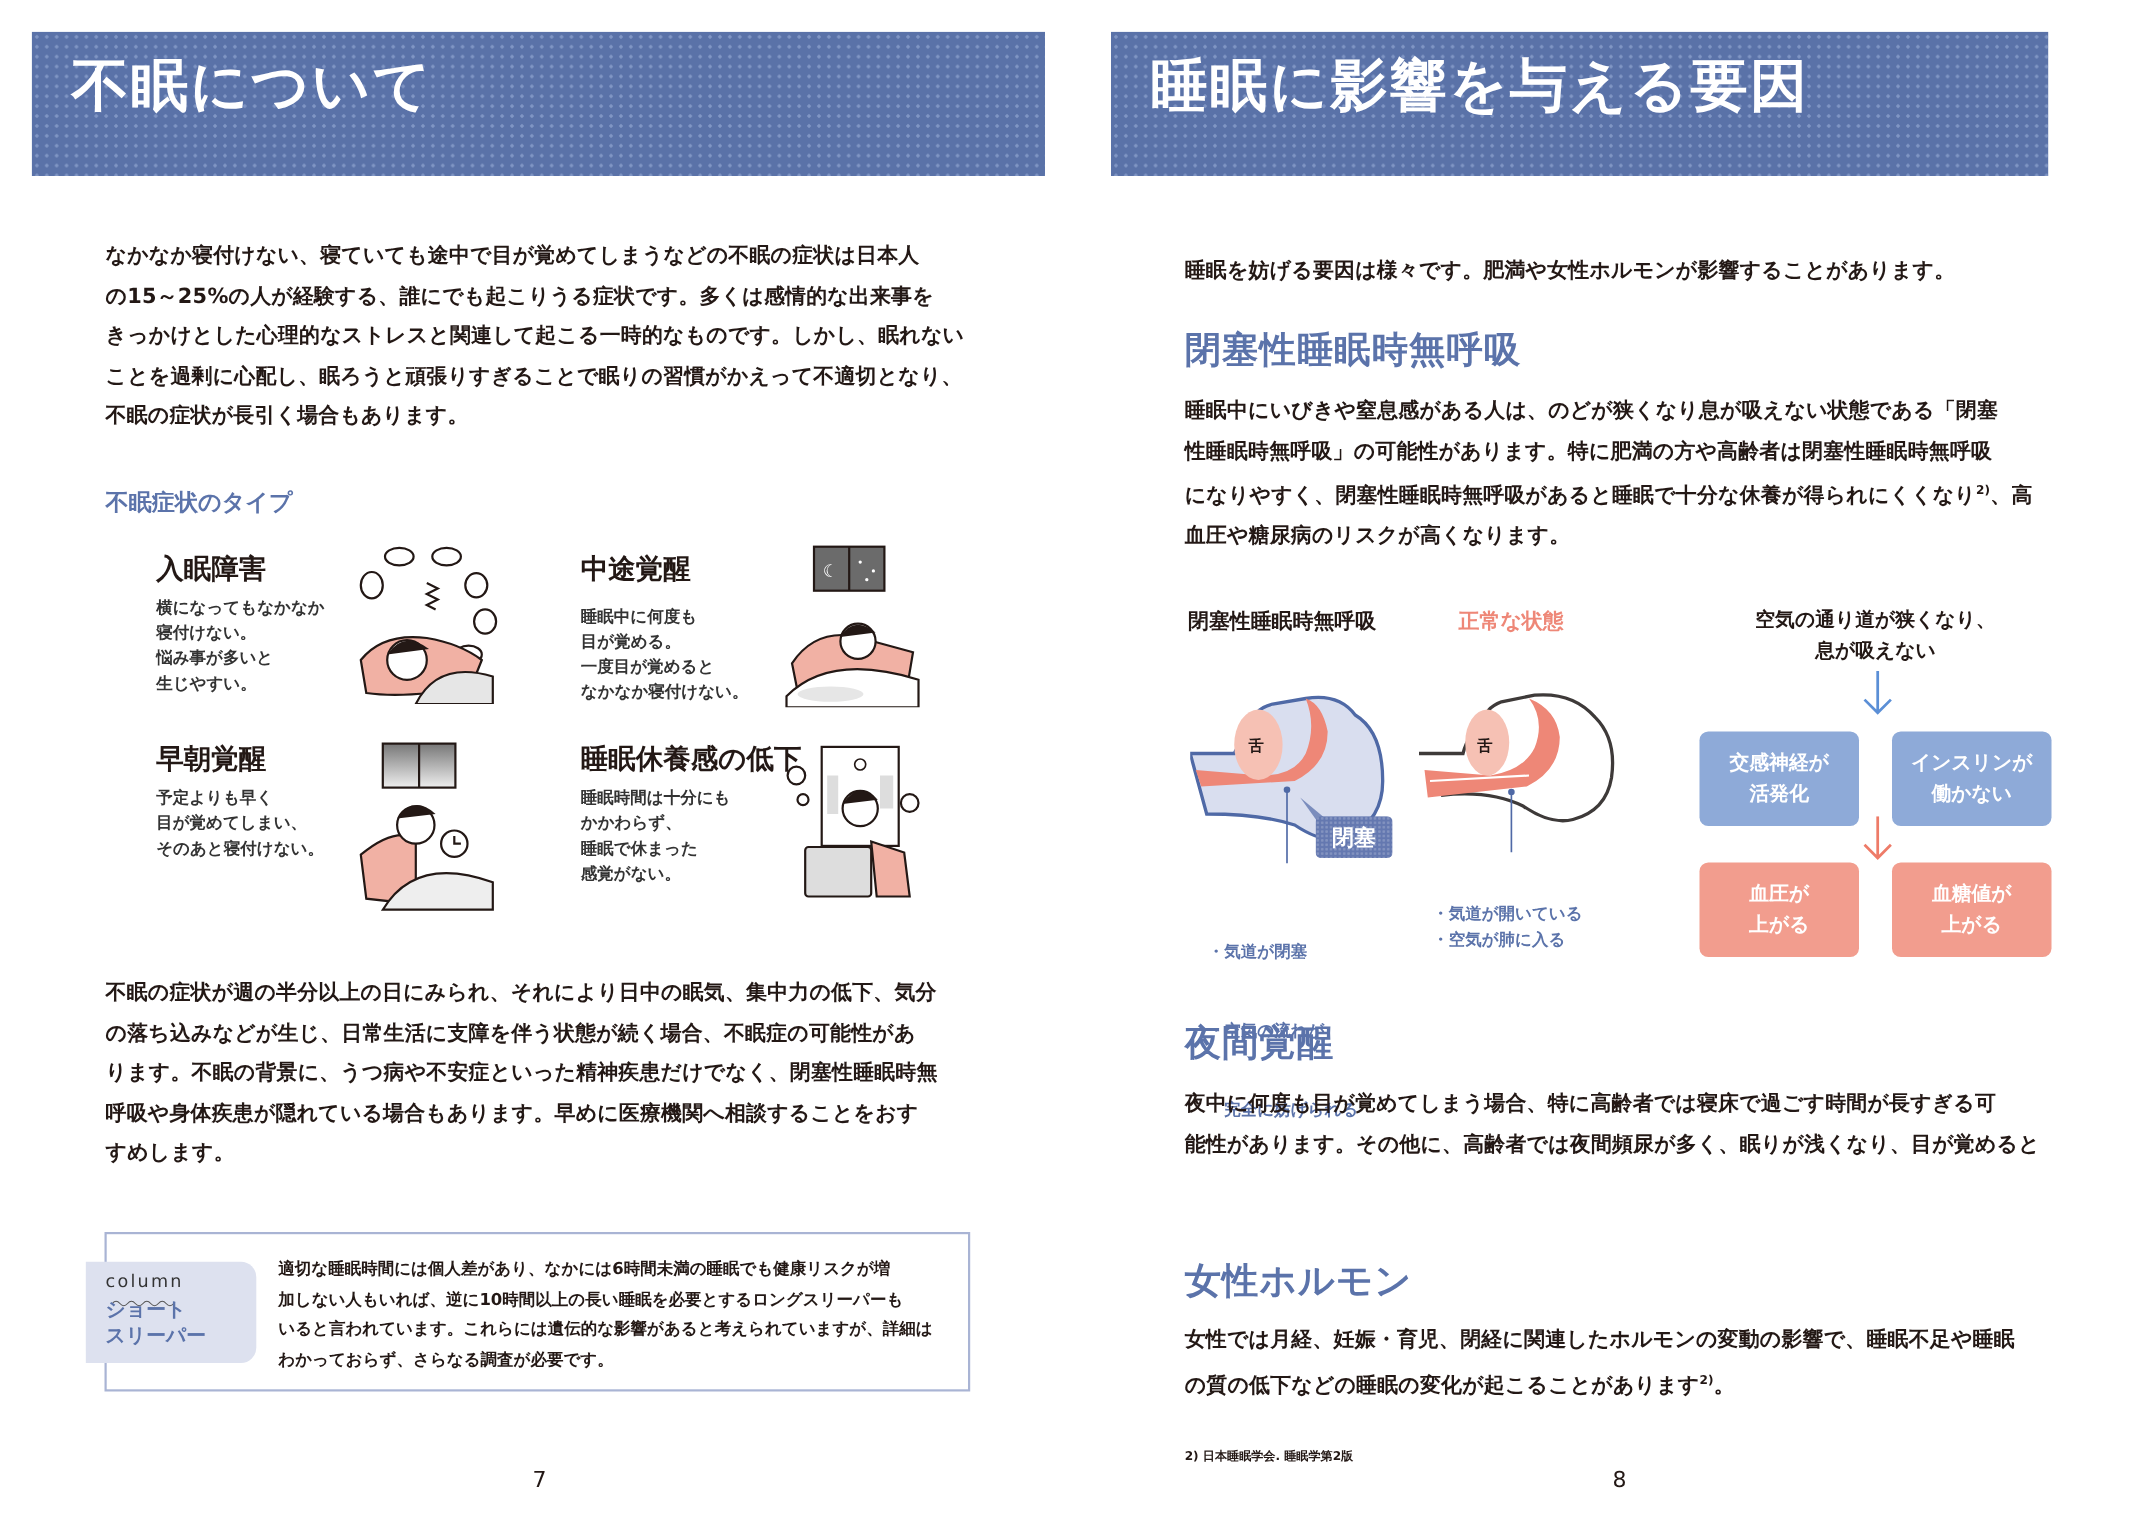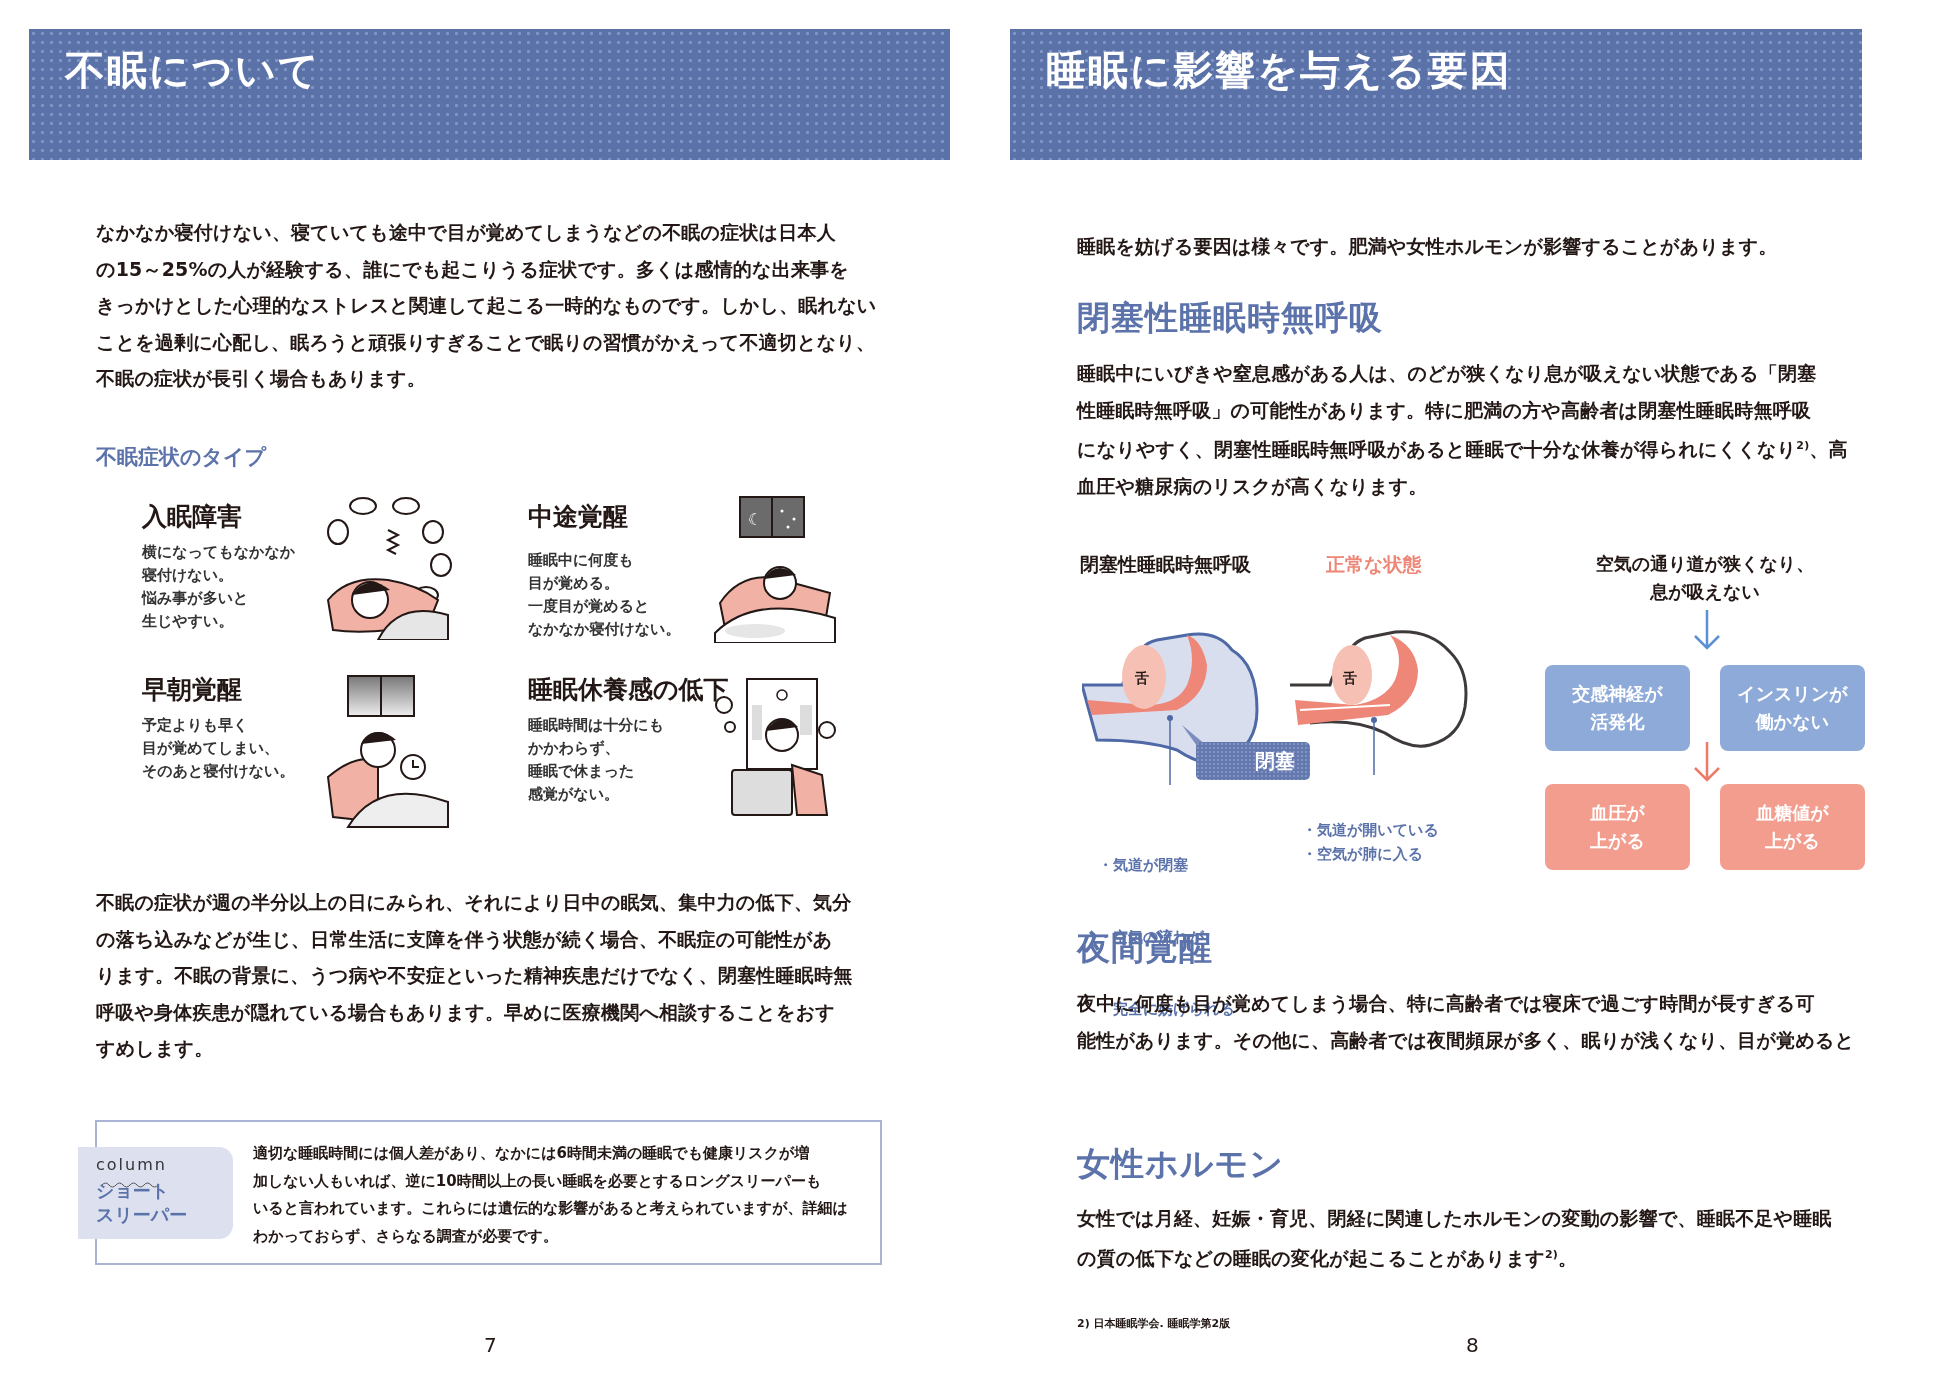--- a/index.html
+++ b/index.html
@@ -5,21 +5,21 @@
   html, body { margin:0; padding:0; background:#ffffff; }
   body { width:1960px; height:1386px; position:relative; overflow:hidden;
          font-family:"DejaVu Sans", "Liberation Sans", sans-serif; color:#231815; }
   .abs { position:absolute; }
   .header {
     position:absolute; top:29px; height:131px;
     background-color:#5a72a8;
     background-image: radial-gradient(circle, rgba(160,180,220,0.55) 1.3px, transparent 1.8px);
     background-size: 9px 9px;
   }
-  .header-title { position:absolute; left:36px; top:14px; color:#fff; font-size:40px; font-weight:bold; letter-spacing:2px; }
+  .header-title { position:absolute; left:36px; top:14px; color:#fff; font-size:52px; font-weight:bold; letter-spacing:2px; }
   .body-text { font-size:19px; line-height:36.5px; font-weight:bold; color:#231815; letter-spacing:0.2px; }
   .sub-heading { color:#5b73aa; font-weight:bold; }
   .h-blue { color:#5b73aa; font-size:33px; font-weight:bold; letter-spacing:1px; }
   .type-title { font-size:25px; font-weight:bold; }
   .type-desc { font-size:15px; line-height:23px; font-weight:bold; color:#333; }
   .column-box { position:absolute; left:95px; top:1120px; width:787px; height:145px; border:2px solid #a9b4d4; box-sizing:border-box; }
   .column-tab { position:absolute; left:78px; top:1147px; width:155px; height:92px; background:#dde1ef; border-radius:0 14px 14px 0; }
   .column-label { position:absolute; left:18px; top:8px; font-size:16px; letter-spacing:2px; color:#333; }
   .column-title { position:absolute; left:18px; top:32px; font-size:18px; line-height:24px; font-weight:bold; color:#5b73aa; }
   .column-text { position:absolute; left:253px; top:1140px; width:620px; font-size:15px; line-height:27.5px; color:#231815; font-weight:bold; }
@@ -195,21 +195,21 @@
 
 <svg class="illus" style="left:1082px; top:625px;" width="180" height="160" viewBox="0 0 180 160">
   <path d="M0 60 l40 0 q10 -20 20 -25 q-5 -15 15 -20 l30 -5 q30 -5 45 15 q25 15 25 60 q0 35 -30 50 q-20 10 -50 -10 q-30 -10 -80 -10 z" fill="#d9deef" stroke="#4f69a6" stroke-width="3"></path>
   <path d="M5 75 l60 5 q30 0 40 -20 q10 -25 0 -50 q15 5 20 30 q0 30 -30 45 l-85 5 z" fill="#ee8777"></path>
   <ellipse cx="62" cy="52" rx="22" ry="32" fill="#f6c1b4"></ellipse>
   <text x="53" y="58" font-size="14" fill="#231815" font-weight="bold">舌</text>
   <circle cx="88" cy="93" r="3" fill="#4f69a6"></circle>
   <line x1="88" y1="93" x2="88" y2="160" stroke="#4f69a6" stroke-width="1.5"></line>
   <path d="M100 100 l30 25 l-5 10 z" fill="#7b8dbd"></path>
 </svg>
-<div class="abs" style="left:1196px; top:742px; width:70px; height:38px; background:#6478b0; border-radius:5px; color:#fff; font-weight:bold; font-size:20px; line-height:38px; text-align:center; background-image:radial-gradient(circle, rgba(255,255,255,0.2) 1px, transparent 1.5px); background-size:4px 4px;padding-left:44px;">
+<div class="abs" style="left:1196px; top:742px; width:70px; height:38px; background:#6478b0; border-radius:5px; color:#fff; font-weight:bold; font-size:20px; line-height:38px; text-align:center; background-image:radial-gradient(circle, rgba(255,255,255,0.2) 1px, transparent 1.5px); background-size:4px 4px;">
   <span>閉塞</span>
 </div>
 <div class="abs diag-note" style="left:1098px; top:805px; white-space:pre;">
   <div>・気道が閉塞</div>
   <div>・空気の流れが</div>
   <div>　完全に妨げられる</div>
 </div>
 
 <svg class="illus" style="left:1290px; top:625px;" width="180" height="150" viewBox="0 0 180 150">
   <path d="M0 60 l40 0 q5 -20 20 -25 q-3 -15 15 -22 l30 -6 q35 -3 55 20 q20 20 15 55 q-5 30 -35 38 q-20 5 -45 -12 q-30 -15 -75 -10" fill="none" stroke="#3e3a39" stroke-width="3"></path>

